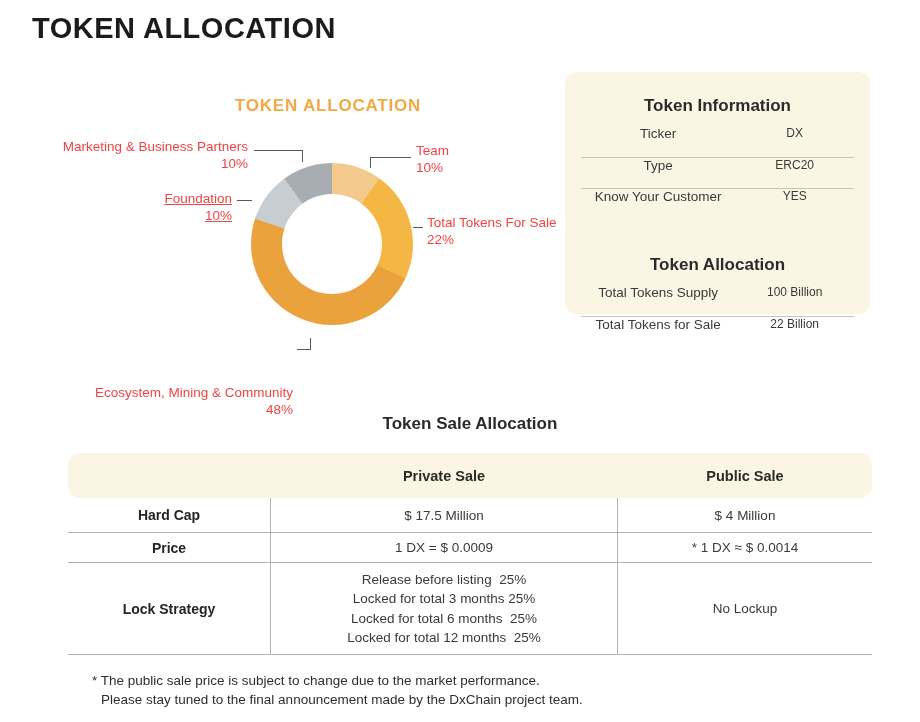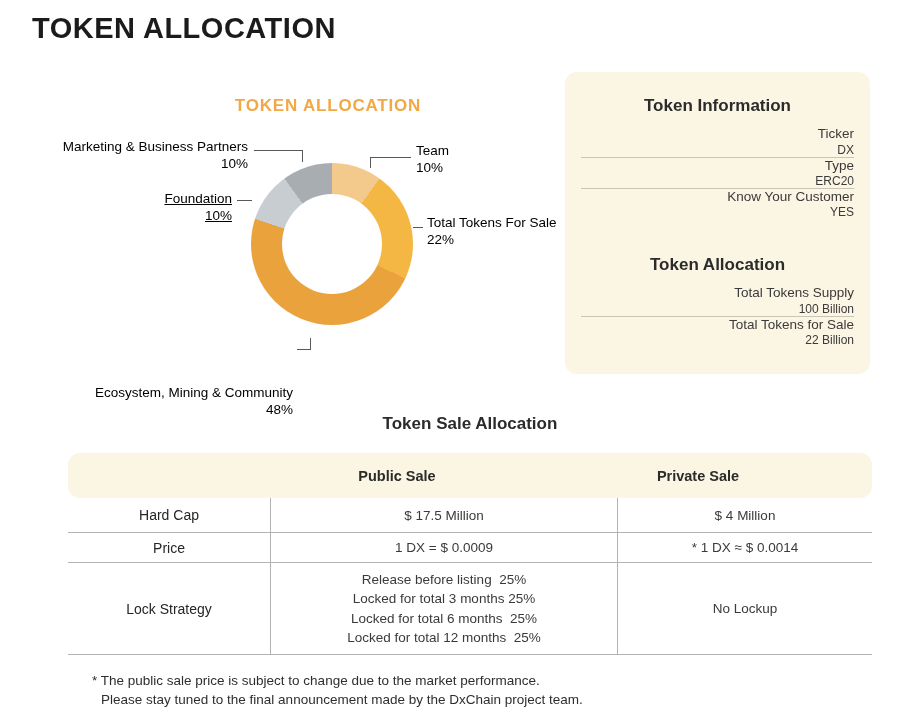--- a/index.html
+++ b/index.html
@@ -18,49 +18,49 @@
     font-size:17px; font-weight:bold; color:#f0a945; letter-spacing:0.8px;
   }
   .donut {
     position:absolute; left:251px; top:163px; width:162px; height:162px;
     border-radius:50%;
   }
   .donut-hole {
     position:absolute; left:31px; top:31px; width:100px; height:100px;
     border-radius:50%; background:#ffffff;
   }
-  .callout { position:absolute; font-size:13.5px; line-height:17px; color:#000000; }
+  .callout { position:absolute; font-size:13.5px; line-height:17px; color:#ef4444; }
   .callout .pct { display:block; }
   .co-marketing { left:40px;  top:138px; width:208px; text-align:right; }
   .co-foundation{ left:112px; top:190px; width:120px; text-align:right;text-decoration:underline; }
   .co-team      { left:416px; top:142px; width:120px; text-align:left; }
   .co-total     { left:427px; top:214px; width:160px; text-align:left; }
   .co-eco       { left:93px;  top:336px; width:200px; text-align:right;margin-top:48px; }
   .leader { position:absolute; }
   .ld-marketing { left:254px; top:150px; width:49px; height:12px;
                   border-top:1.5px solid #58595b; border-right:1.5px solid #58595b; }
   .ld-team      { left:370px; top:157px; width:41px; height:11px;
                   border-top:1.5px solid #58595b; border-left:1.5px solid #58595b; }
   .ld-foundation{ left:237px; top:200px; width:15px; height:0;
                   border-top:1.5px solid #58595b; }
   .ld-total     { left:413px; top:227px; width:10px; height:0;
                   border-top:1.5px solid #58595b; }
   .ld-eco       { left:297px; top:338px; width:14px; height:12px;
                   border-bottom:1.5px solid #58595b; border-right:1.5px solid #58595b; }
   
   .info-panel {
-    position:absolute; left:565px; top:72px; width:305px; height:302px;
+    position:absolute; left:565px; top:72px; width:305px; height:242px;
     background:#fbf5e3; border-radius:12px; padding:24px 16px 0;
   }
   .panel-heading {
     text-align:center; font-size:17px; font-weight:bold; color:#2b2b2b;
   }
   .panel-heading.second { margin-top:36px; }
   .panel-rows { margin-top:10px; }
-  .prow { display:flex; align-items:flex-end; height:31px;flex-direction:column; }
+  .prow { display:flex; align-items:flex-start; height:31px; }
   .prow + .prow { border-top:1px solid #c9c5b6; }
   .plabel { flex:1.3; text-align:center; font-size:13.5px; color:#3a3a3a; }
   .pvalue { flex:1;   text-align:center; font-size:12px; color:#3a3a3a; }
   
   .sale-title {
     position:absolute; left:68px; top:414px; width:804px; text-align:center;
     font-size:17px; font-weight:bold; color:#2b2b2b;
   }
   .sale-table { position:absolute; left:68px; top:453px; width:804px; }
   .sale-header {
@@ -71,21 +71,21 @@
   .col-label { width:202px; }
   .col-private { width:348px; }
   .col-public { width:254px; }
   .sale-body { }
   .srow { display:flex; border-bottom:1px solid #b3b3b3; }
   .srow .cell {
     display:flex; align-items:center; justify-content:center;
     text-align:center; font-size:13.5px; color:#3a3a3a;
   }
   .srow .cell.mid { border-left:1px solid #b3b3b3; border-right:1px solid #b3b3b3; }
-  .srow .rowlabel { font-weight:normal; color:#252525; font-size:14px; }
+  .srow .rowlabel { font-weight:bold; color:#252525; font-size:14px; }
   .row-hardcap { height:35px; }
   .row-price   { height:30px; }
   .row-lock    { height:92px; }
   .lock-lines { display:flex; flex-direction:column; justify-content:center; }
   .lock-lines div { line-height:19.5px; white-space:pre; }
   
   .footnote {
     position:absolute; left:92px; top:671px;
     font-size:13.5px; line-height:19px; color:#2e2e2e;
   }
@@ -158,22 +158,22 @@
         <div class="pvalue">22 Billion</div>
       </div>
     </div>
   </aside>
 
   <div class="sale-title">Token Sale Allocation</div>
 
   <div class="sale-table">
     <div class="sale-header">
       <div class="hc col-label"></div>
+      <div class="hc col-private">Private Sale</div>
       <div class="hc col-public">Public Sale</div>
-      <div class="hc col-private">Private Sale</div>
     </div>
     <div class="sale-body">
       <div class="srow row-hardcap">
         <div class="cell col-label rowlabel">Hard Cap</div>
         <div class="cell col-private mid">$ 17.5 Million</div>
         <div class="cell col-public">$ 4 Million</div>
       </div>
       <div class="srow row-price">
         <div class="cell col-label rowlabel">Price</div>
         <div class="cell col-private mid">1 DX = $ 0.0009</div>

